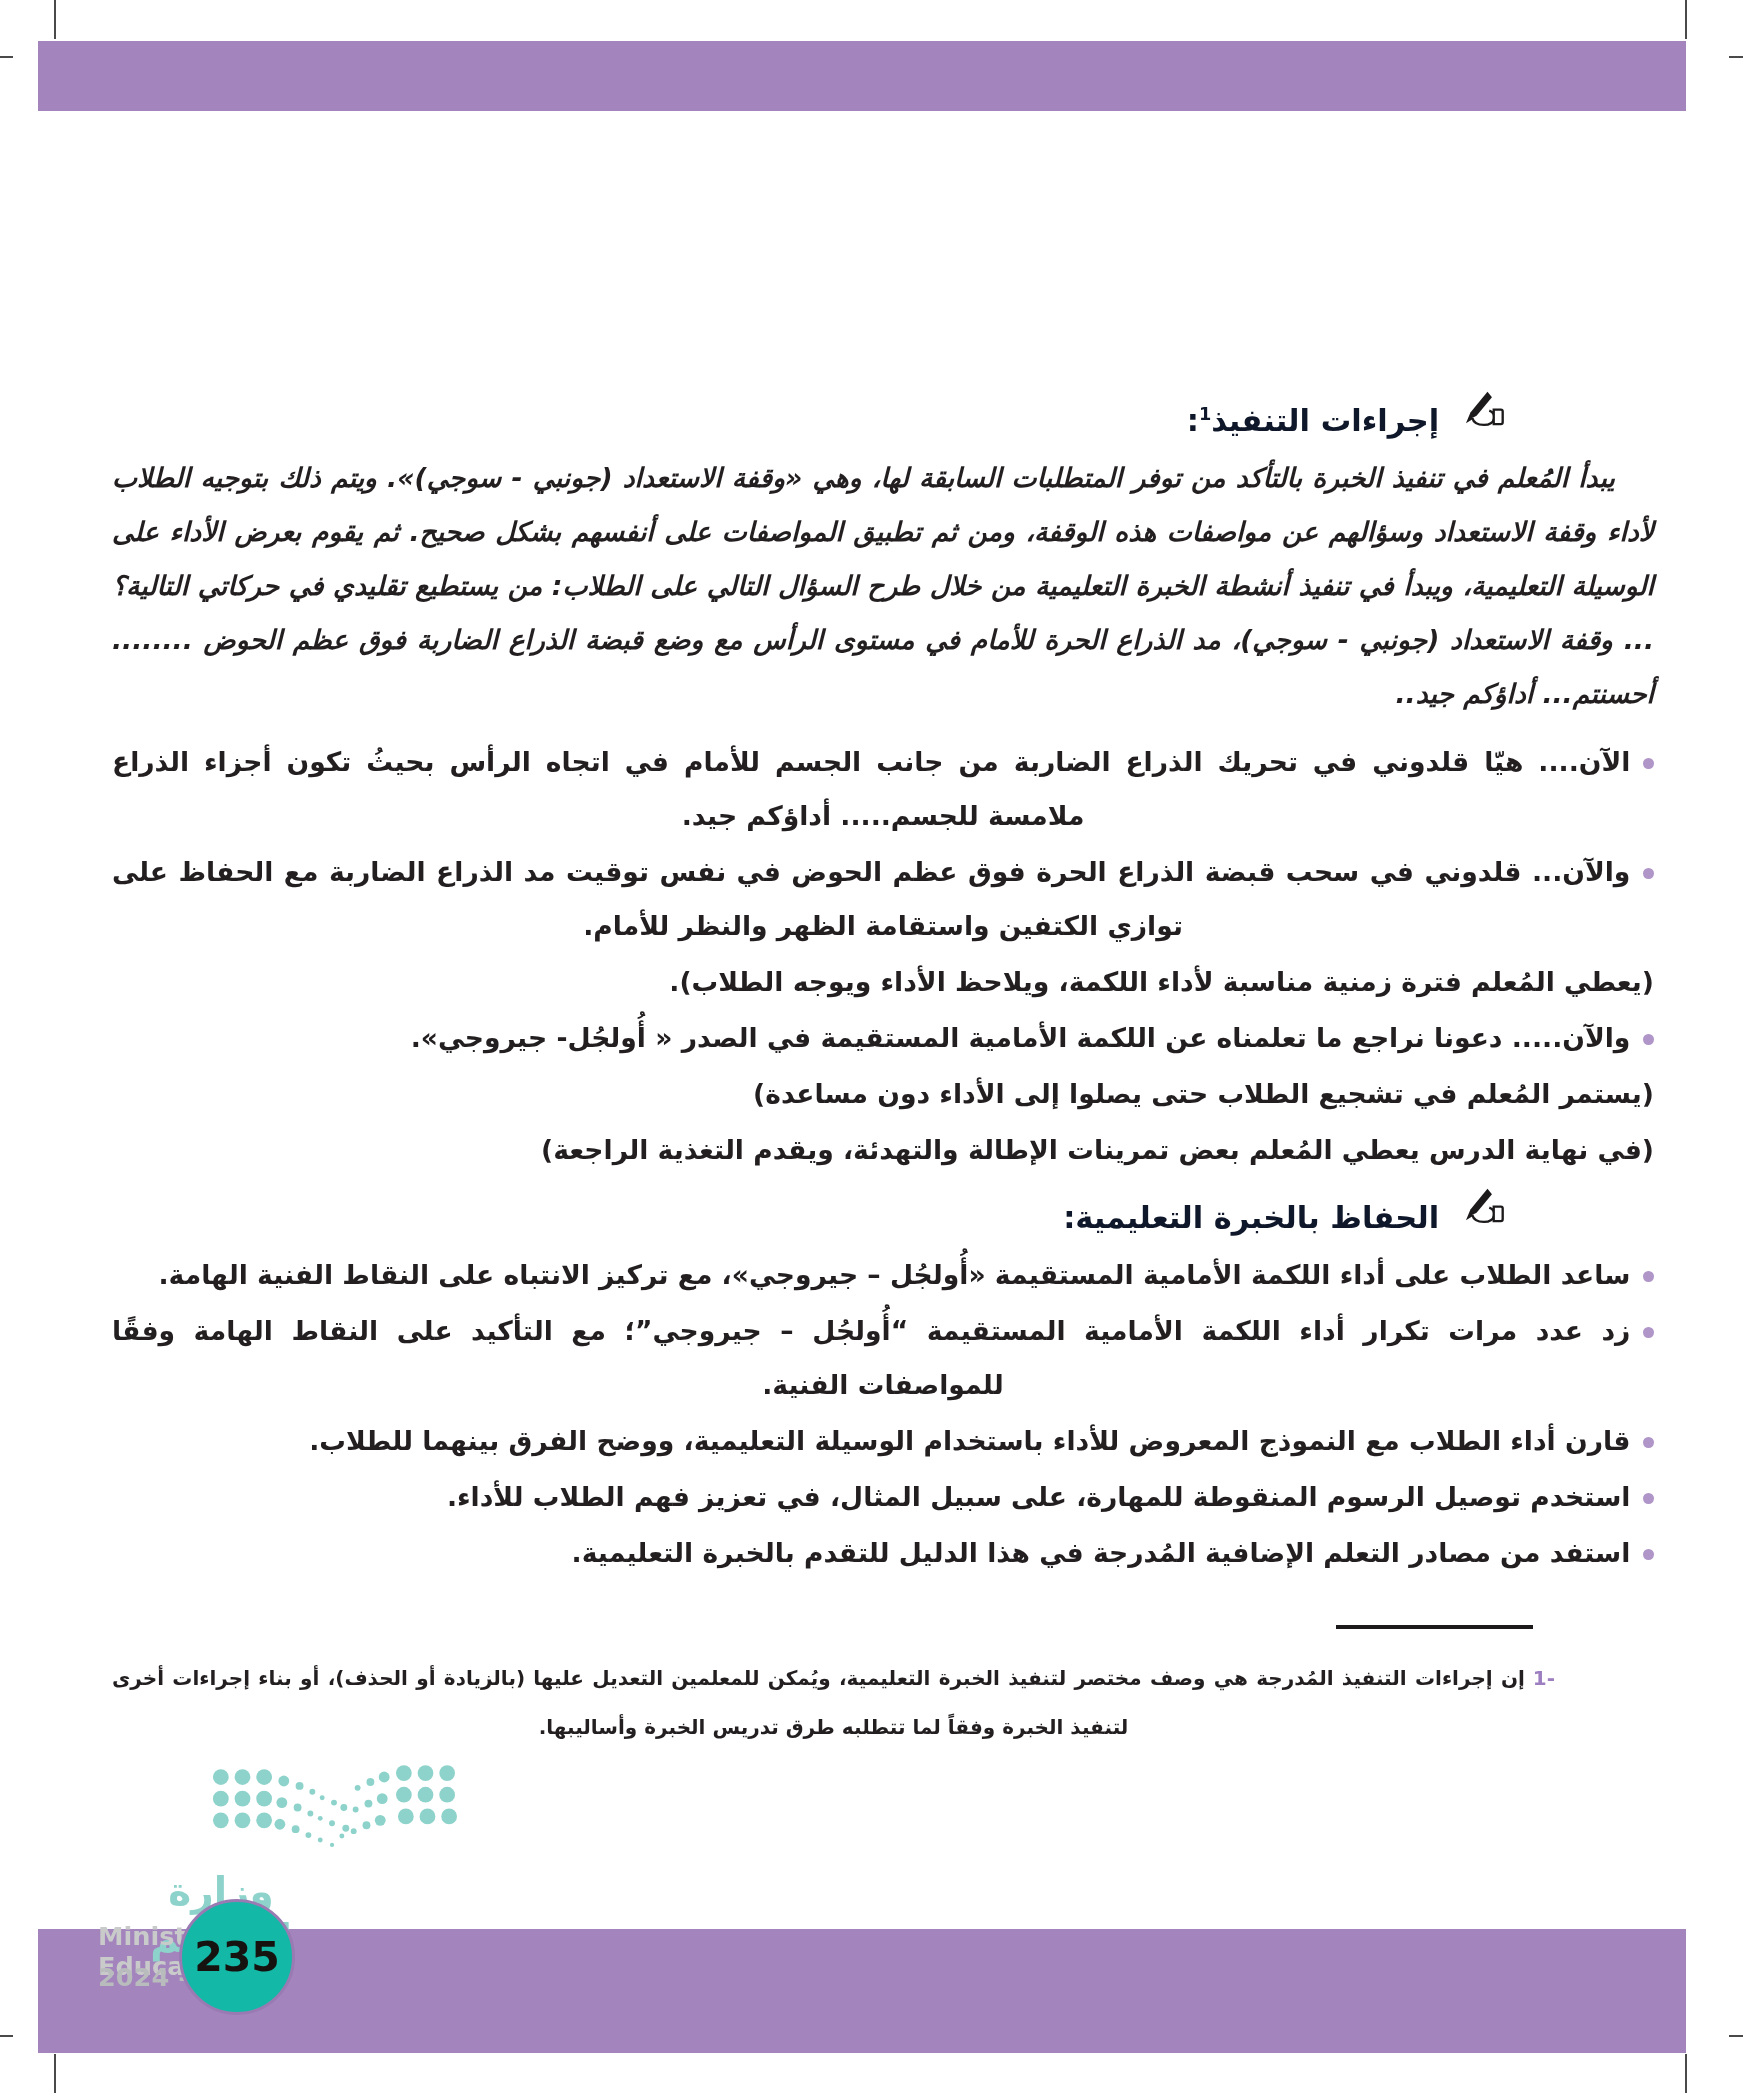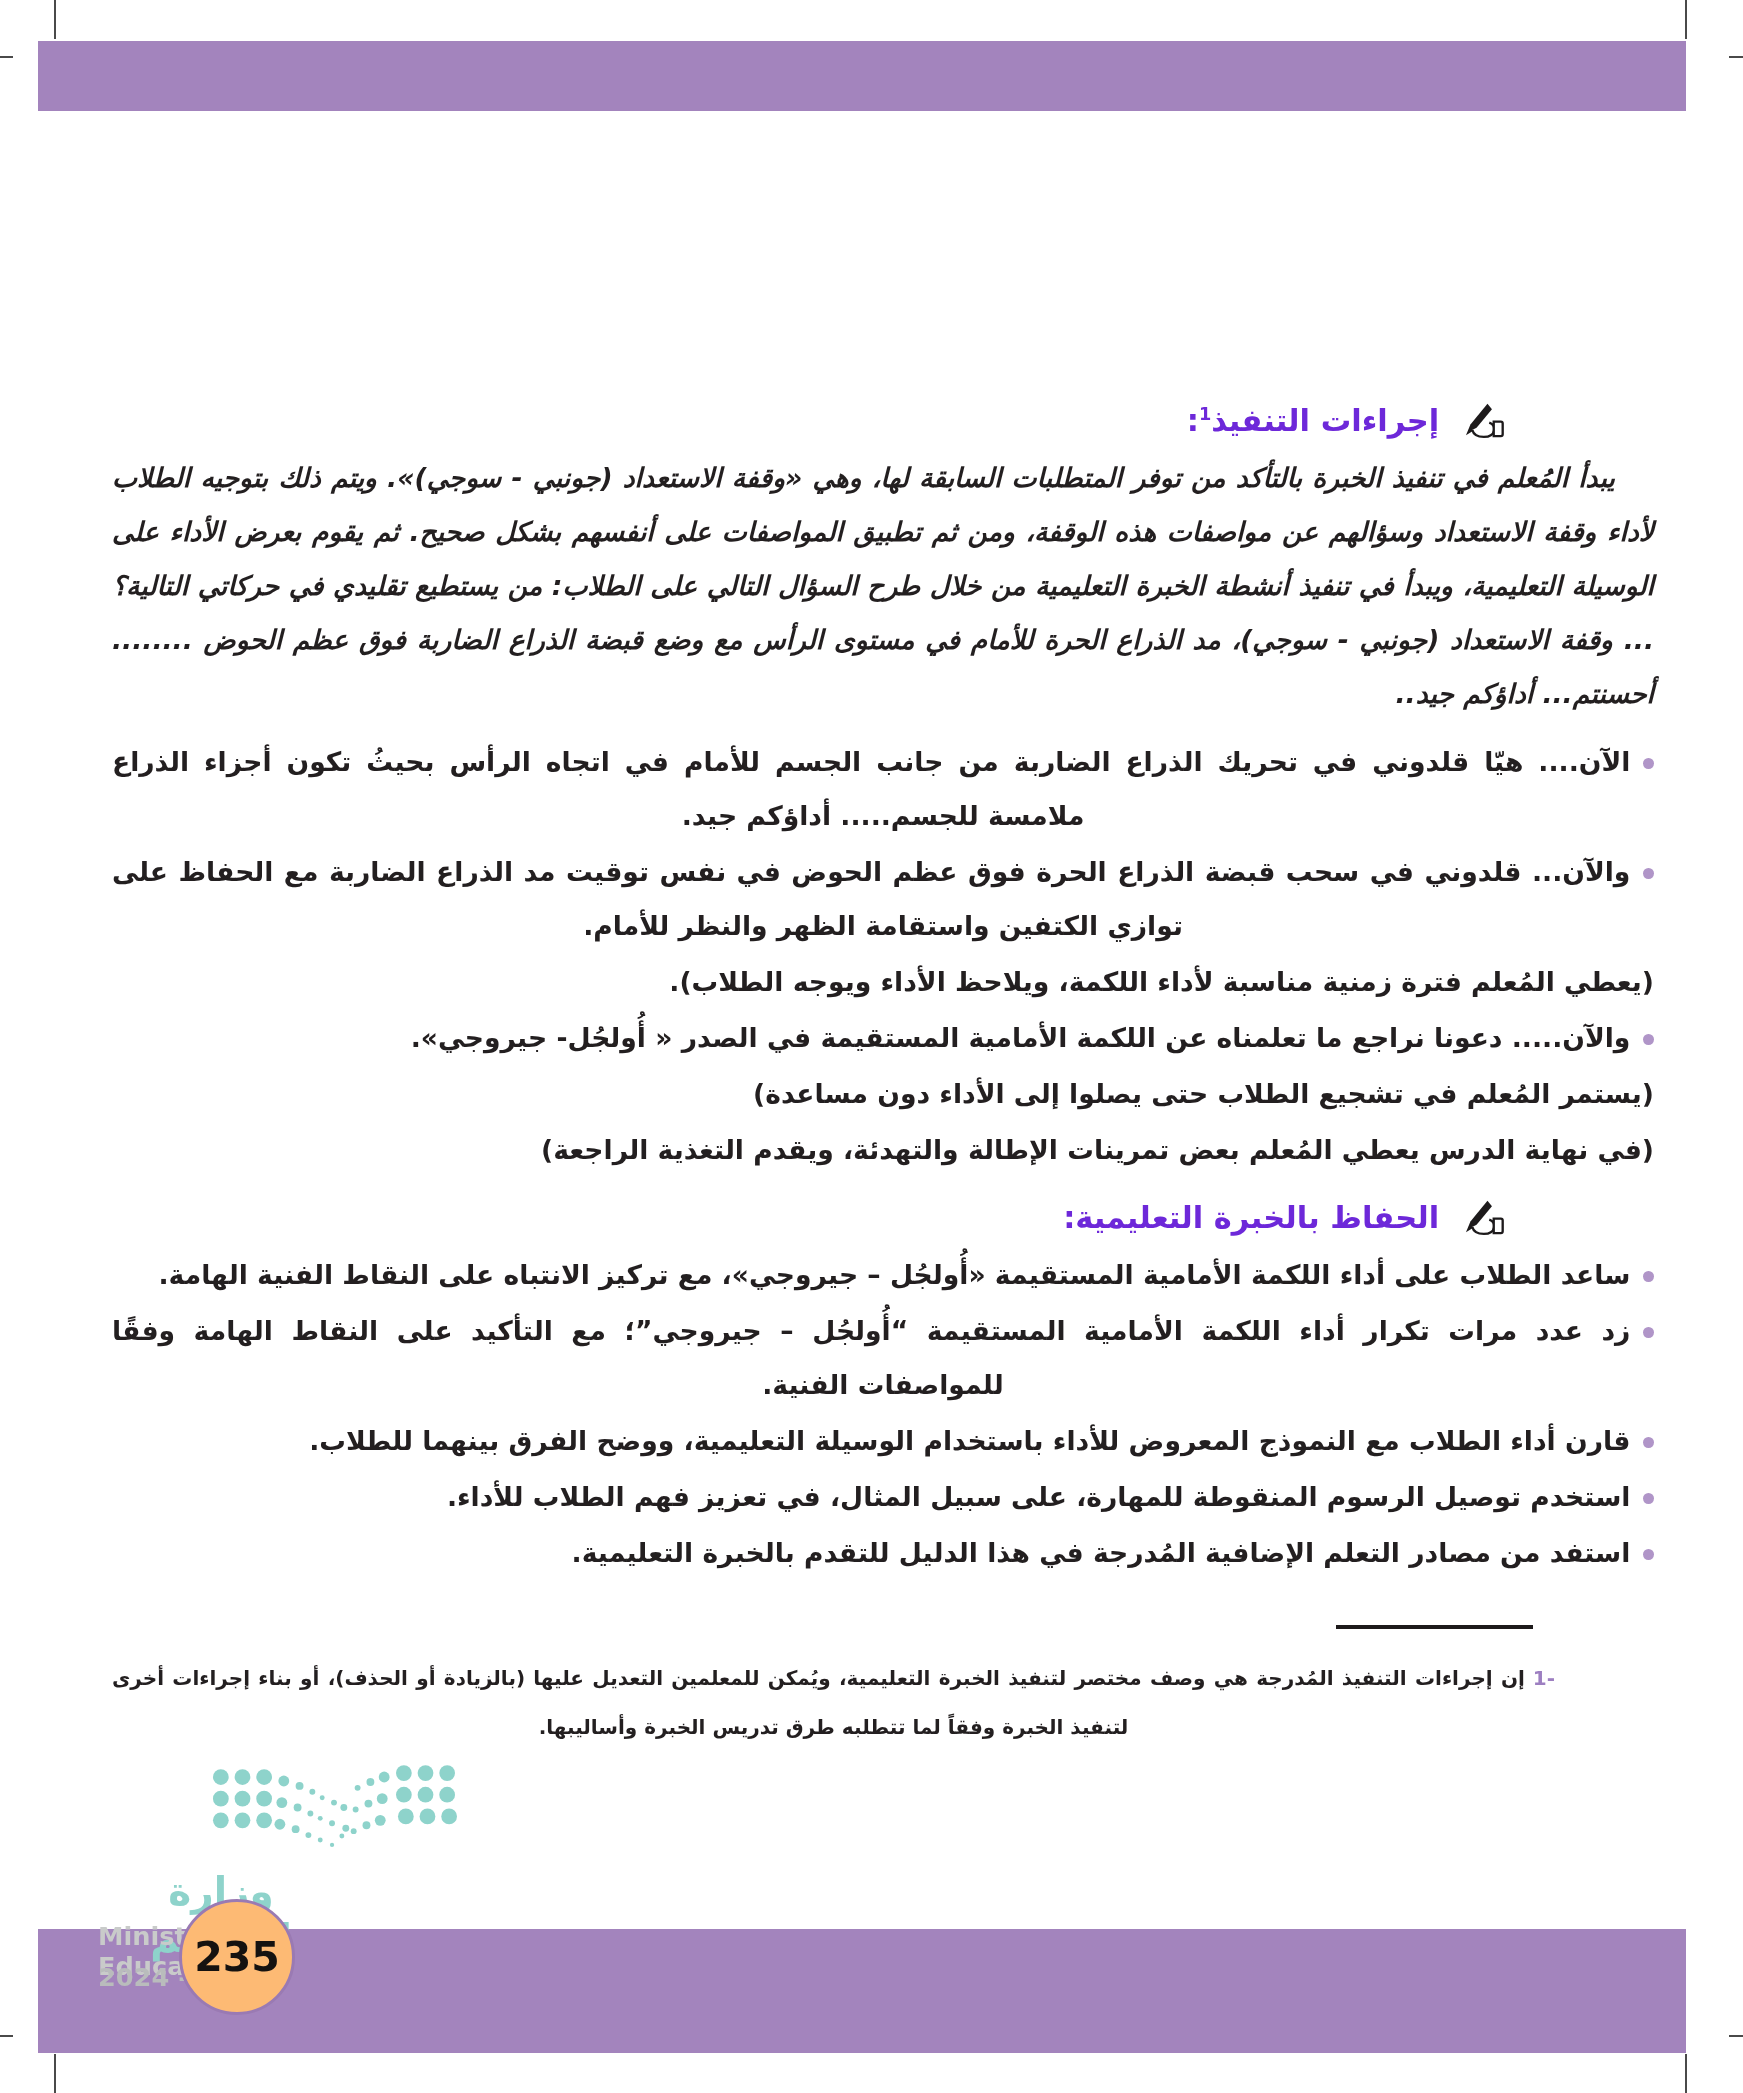--- a/index.html
+++ b/index.html
@@ -31,23 +31,23 @@
     position:absolute;
     top:390px; right:89px; left:113px;
     direction:rtl;
     color:#231f20;
     font-size:26.6px;
     font-weight:bold;
     line-height:54px;
   }
 
   .section-heading {
-    display:flex; align-items:flex-end; gap:11.8px;
+    display:flex; align-items:flex-start; gap:11.8px;
     margin-right:148px;
-    color:#6d28d9;
+    color:#0f172a;
     font-size:30.5px;
     line-height:49px;
     margin-bottom:5.9px;
   }
   .section-heading .hicon { flex:0 0 auto; width:55px; height:43px; }
   .section-heading sup { font-size:17.7px; }
 
   .para {
     text-align:justify;
     text-indent:39px;
@@ -105,21 +105,21 @@
     text-align:left; direction:ltr; z-index:3;
   }
   .logo-edition {
     position:absolute; left:99px; top:1962px; width:296px;
     color:#b9bcbc; font-size:25.6px; font-weight:bold;
     text-align:left; direction:ltr; z-index:3;
   }
   .page-circle {
     position:absolute; left:180px; top:1899px;
     width:116px; height:116px;
-    background:#fdba74;
+    background:#14b8a6;
     border:3.9px solid #9a7ab3;
     border-radius:50%;
     display:flex; align-items:center; justify-content:center;
     z-index:4;
   }
   .page-circle .num {
     font-size:41px; font-weight:bold; color:#151210;
     direction:ltr;
   }
 </style>

